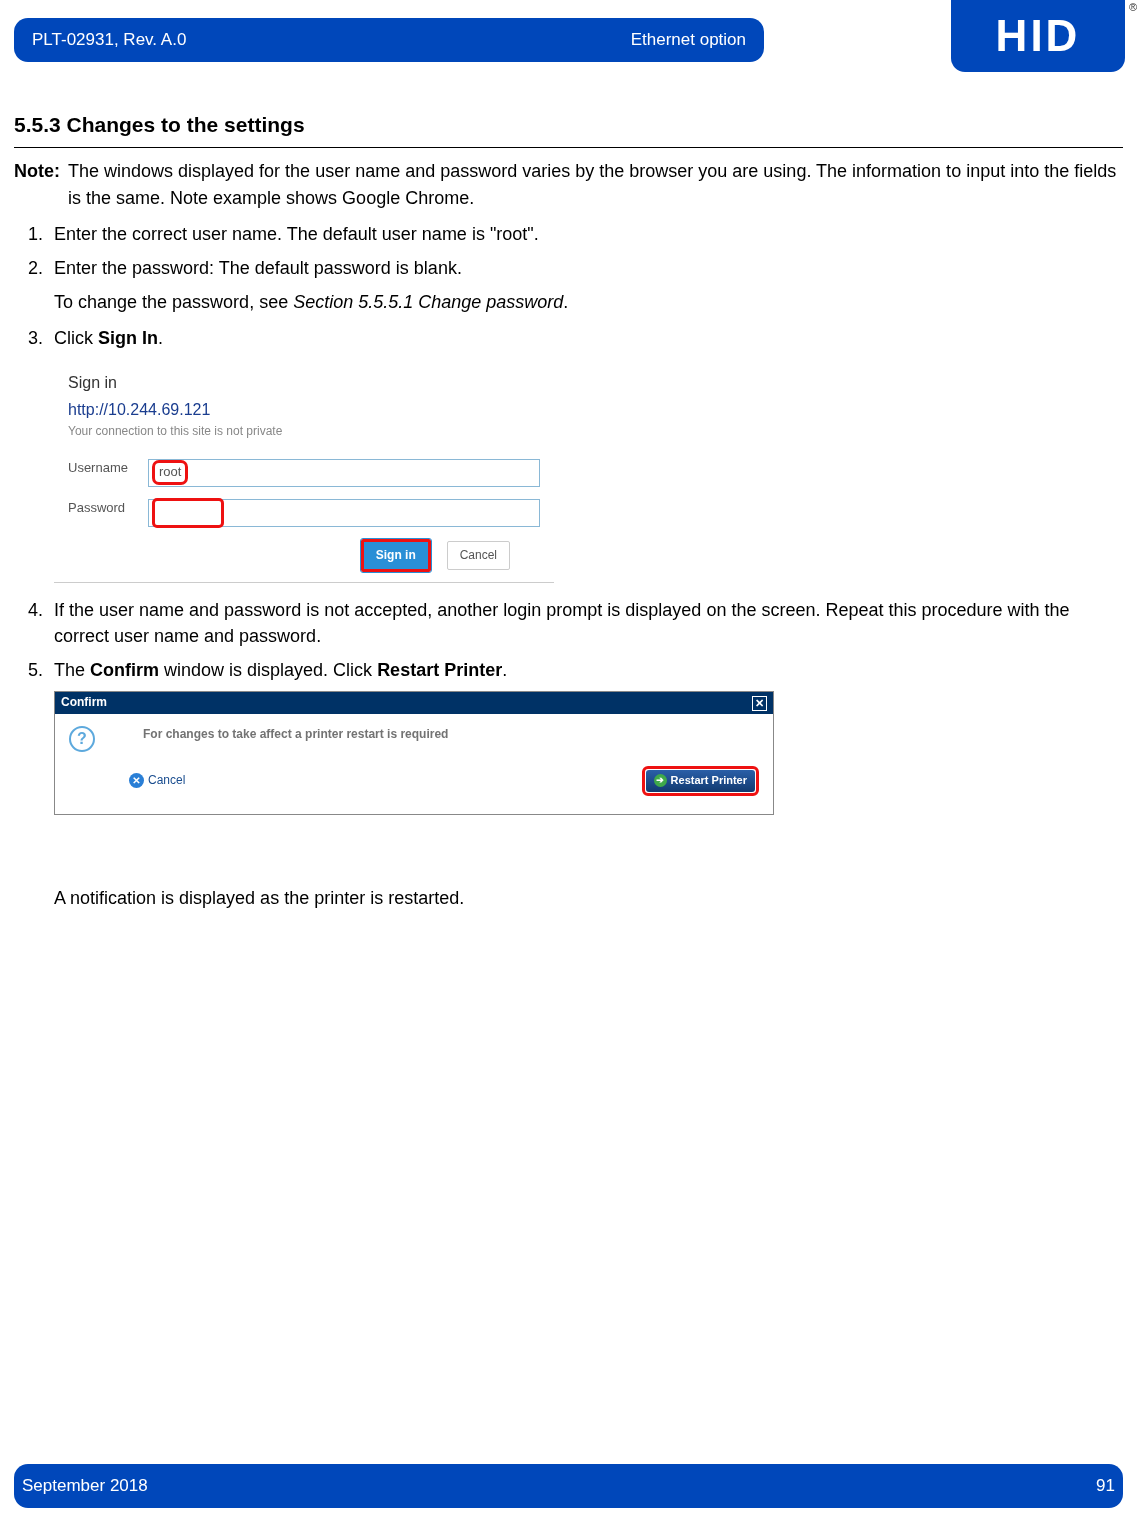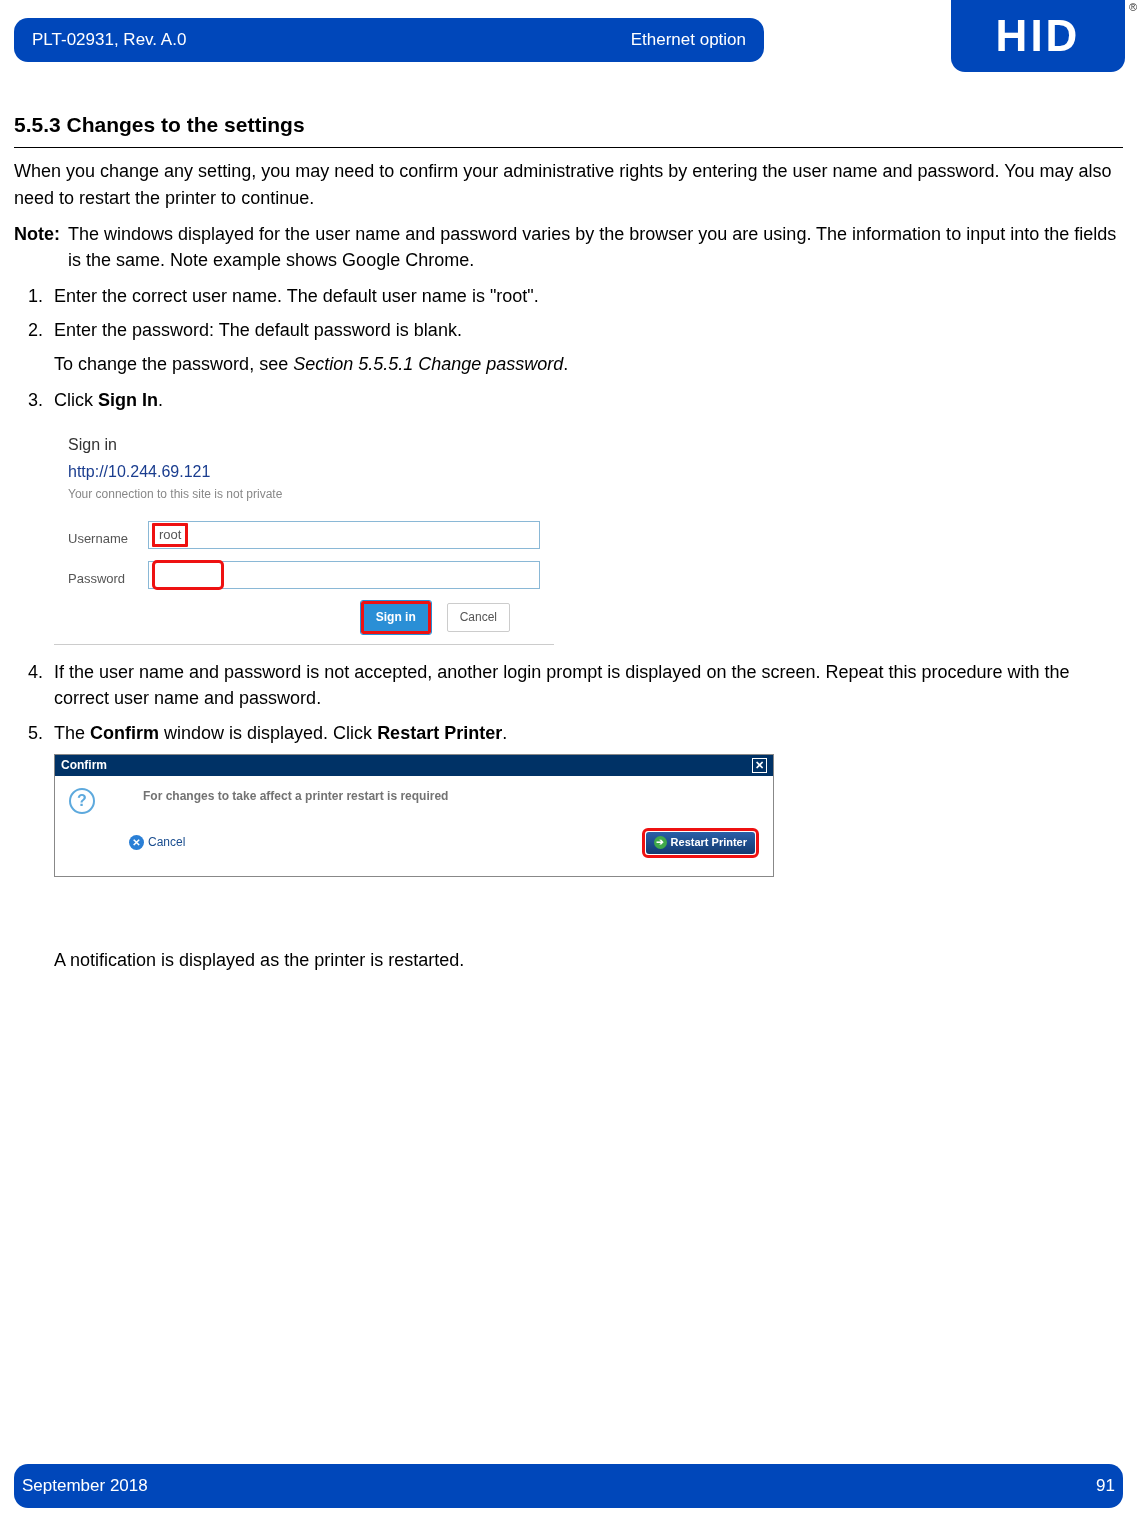--- a/index.html
+++ b/index.html
@@ -98,33 +98,33 @@
       margin-bottom: 14px;
       width: 500px;
       padding: 12px 14px 10px 14px;
       border-bottom: 1px solid #ccc;
       font-size: 14px;
       color: #555;
     }
     .signin-title { font-size: 16px; color: #333; margin-bottom: 4px; }
     .signin-url { color: #1a3d8f; font-size: 16px; margin-bottom: 2px; }
     .signin-note { color: #888; font-size: 12px; margin-bottom: 18px; }
-    .field-row { display: flex; align-items: flex-end; margin-bottom: 12px; }
+    .field-row { display: flex; align-items: flex-start; margin-bottom: 12px; }
     .field-label { width: 80px; font-size: 13px; color: #555; }
     .field-input {
       flex: 1;
       height: 28px;
       border: 1px solid #8ab8d6;
       padding: 0 6px;
       font-size: 13px;
       background: #fff;
       display: flex;
       align-items: center;
     }
-    .red-box { border: 3px solid #e11; border-radius: 1px; padding: 0 4px; display: inline-block; margin-left: -3px; }
+    .red-box { border: 3px solid #e11; border-radius: 7px; padding: 0 4px; display: inline-block; margin-left: -3px; }
     .red-box-empty { border: 3px solid #e11; border-radius: 5px; width: 72px; height: 30px; position: absolute; margin-left: -3px; }
     .btn-row { text-align: right; padding-right: 30px; margin-top: 8px; }
     .signin-btn {
       display: inline-block;
       background: #2a8fd6;
       color: #fff;
       padding: 5px 12px;
       font-size: 12px;
       font-weight: bold;
       border-radius: 2px;
@@ -240,21 +240,20 @@
 </div>
 <div class="logo-box">
   <span class="logo-text">HID</span>
 </div>
 <span class="reg-mark">®</span>
 
 <div class="content">
   <h2>5.5.3 Changes to the settings</h2>
   <span class="underline"></span>
 
-  <p>When you change any setting, you may need to confirm your administrative rights by entering the user name and password. You may also need to restart the printer to continue.</p>
 
   <div class="note-row">
     <span class="note-label">Note:</span>
     <span>The windows displayed for the user name and password varies by the browser you are using. The information to input into the fields is the same. Note example shows Google Chrome.</span>
   </div>
 
   <ol class="steps">
     <li>Enter the correct user name. The default user name is "root".</li>
     <li>Enter the password: The default password is blank.</li>
   </ol>

